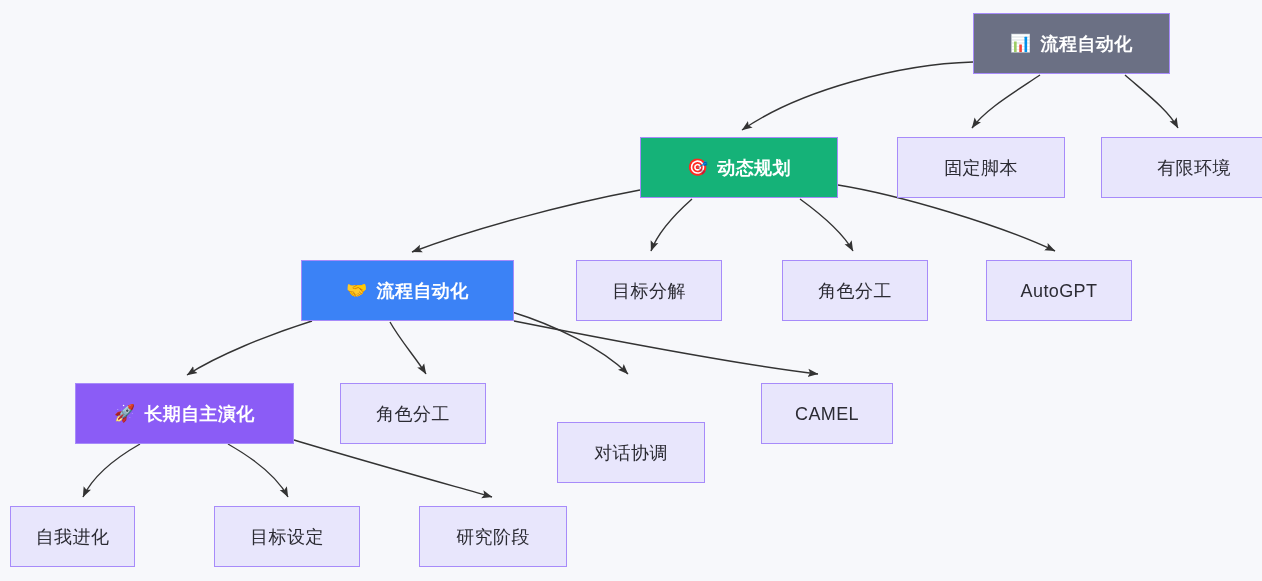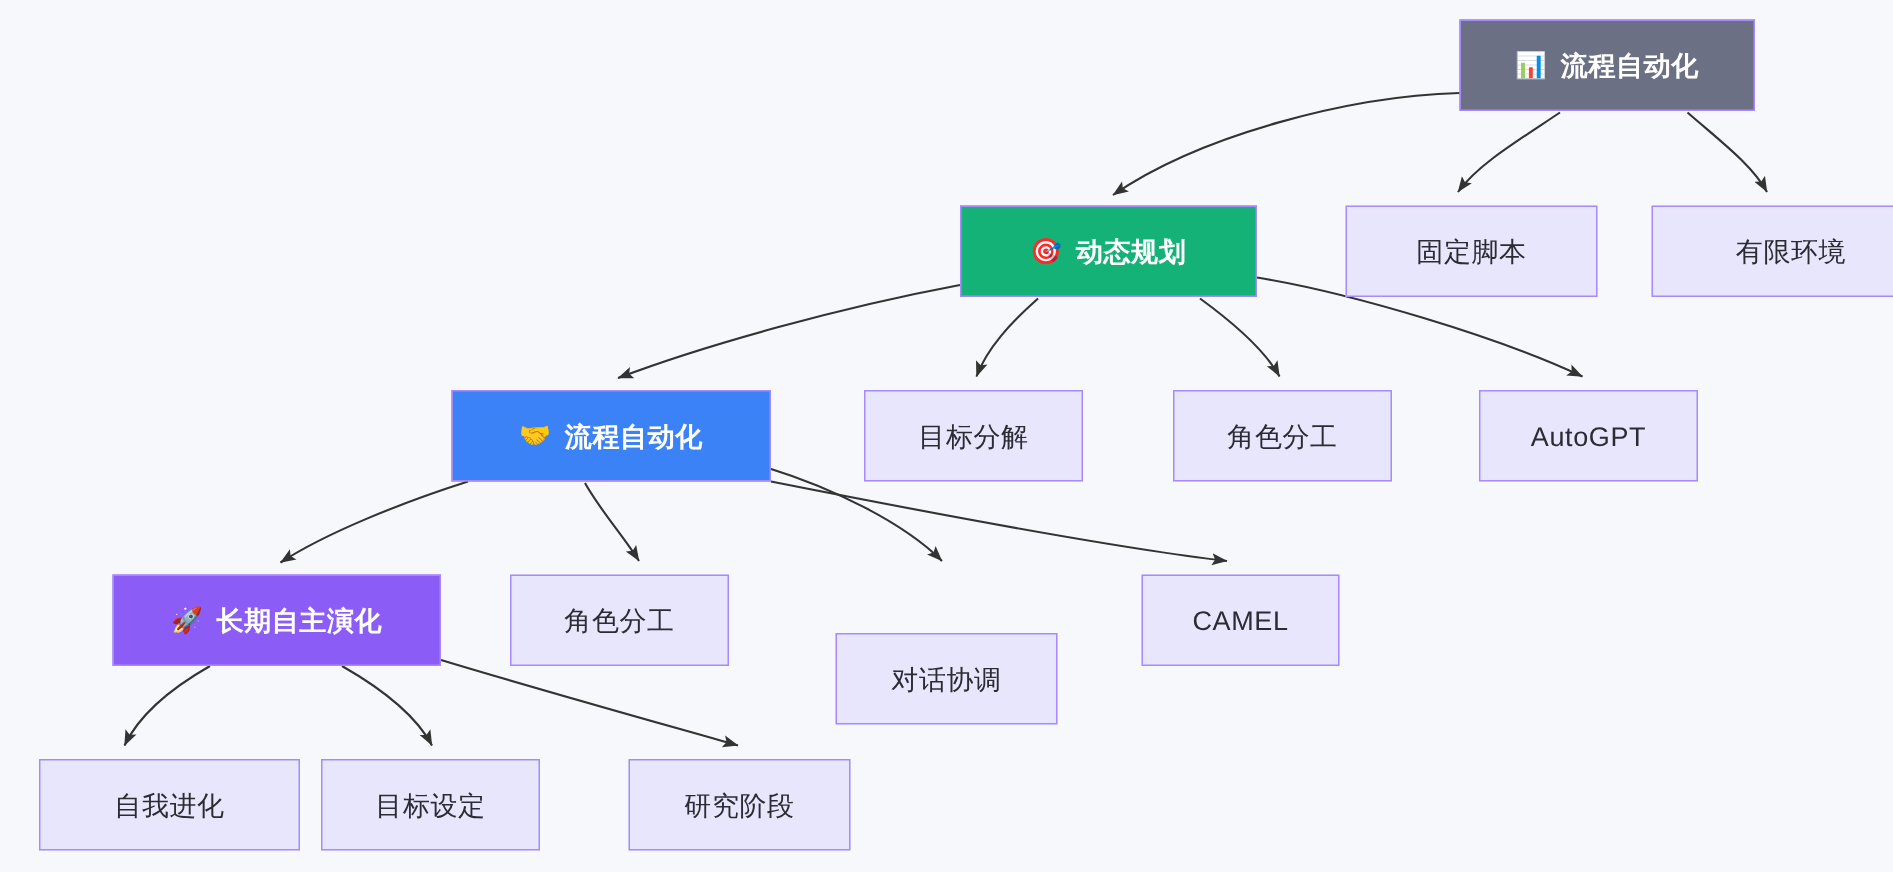--- a/index.html
+++ b/index.html
@@ -126,21 +126,21 @@
       </div>
       <div class="node plain" style="left: 340px; top: 383px; width: 146px; height: 61px;">
         <span class="label">角色分工</span>
       </div>
       <div class="node plain" style="left: 557px; top: 383px; width: 148px; height: 61px; margin-top: 39px;">
         <span class="label">对话协调</span>
       </div>
       <div class="node plain" style="left: 761px; top: 383px; width: 132px; height: 61px;">
         <span class="label">CAMEL</span>
       </div>
-      <div class="node plain" style="left: 10px; top: 506px; width: 174px; height: 61px; margin-left: 16px;">
+      <div class="node plain" style="left: 10px; top: 506px; width: 125px; height: 61px;">
         <span class="label">自我进化</span>
       </div>
       <div class="node plain" style="left: 214px; top: 506px; width: 146px; height: 61px;">
         <span class="label">目标设定</span>
       </div>
       <div class="node plain" style="left: 419px; top: 506px; width: 148px; height: 61px;">
         <span class="label">研究阶段</span>
       </div>
     </div>
 

